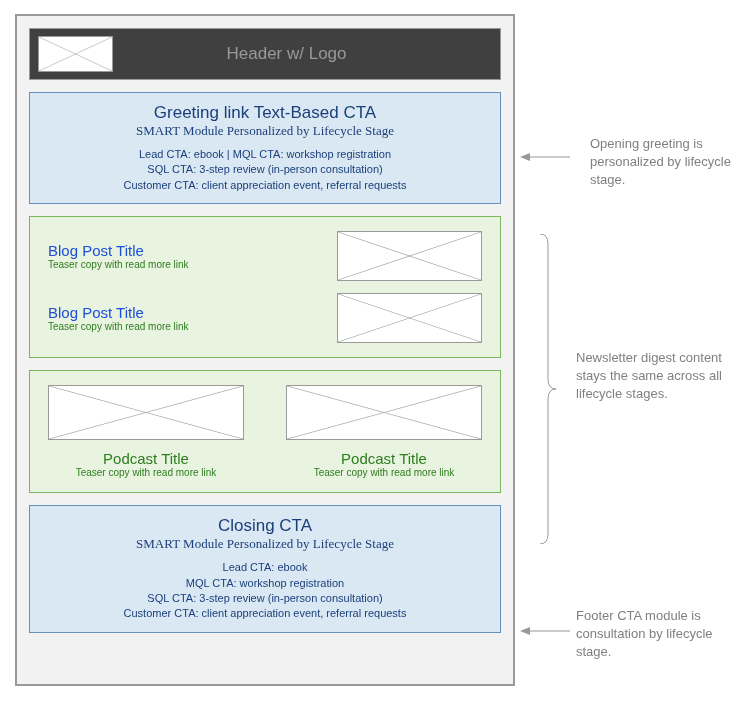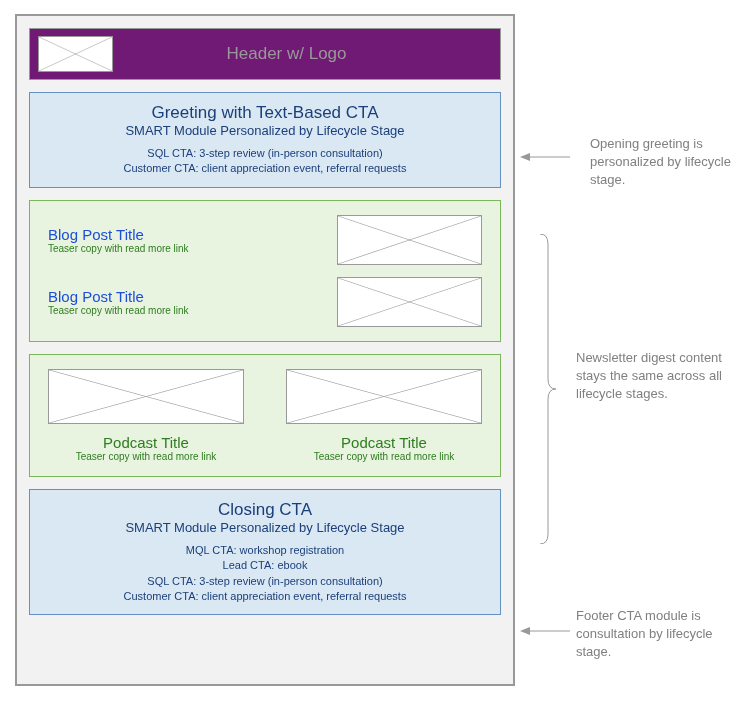--- a/index.html
+++ b/index.html
@@ -1,27 +1,27 @@
 <!DOCTYPE html>
 <html><head>
 <meta charset="utf-8">
 <style>
 * { box-sizing: border-box; margin: 0; padding: 0; }
 body { font-family: Arial, Helvetica, sans-serif; background: #fff; width: 738px; height: 701px; position: relative; }
 .wireframe { position: absolute; left: 15px; top: 14px; width: 500px; height: 672px; border: 2px solid #999; background: #f2f2f2; padding: 12px; }
-.header-box { background: #701a75; border: 1px solid #999; height: 52px; display: flex; align-items: center; margin-bottom: 12px; }
+.header-box { background: #404040; border: 1px solid #999; height: 52px; display: flex; align-items: center; margin-bottom: 12px; }
 .logo-ph { width: 75px; height: 36px; margin-left: 8px; }
 .header-text { flex: 1; text-align: center; color: #999; font-size: 17px; padding-right: 40px; }
 .xbox { border: 1px solid #999; position: relative; background: #fff; }
 .xbox svg { position: absolute; inset: 0; width: 100%; height: 100%; }
 .xbox line { stroke: #999; stroke-width: 1; }
 
 .blue-box { background: #dae8f4; border: 1px solid #6690c0; padding: 10px 16px; text-align: center; margin-bottom: 12px; }
 .blue-title { color: #1b3f7a; font-size: 17px; font-weight: 400; }
-.blue-sub { color: #1b3f7a; font-size: 13px; margin-bottom: 8px; }
+.blue-sub { color: #1b3f7a; font-size: 13px; margin-bottom: 8px; font-family: Liberation Serif, serif; }
 .blue-small { color: #1b3f7a; font-size: 11px; line-height: 1.4; }
 
 .green-box { background: #e8f3e0; border: 1px solid #7ab65a; padding: 14px 18px; margin-bottom: 12px; }
 .blog-row { display: flex; align-items: center; justify-content: space-between; margin-bottom: 12px; }
 .blog-row:last-child { margin-bottom: 0; }
 .blog-text { flex: 1; }
 .blog-title { color: #1d4ed8; font-size: 15px; }
 .blog-teaser { color: #2e7d1f; font-size: 10px; }
 .blog-ph { width: 145px; height: 50px; }
 
@@ -56,22 +56,23 @@
     <div class="xbox logo-ph">
       <svg viewBox="0 0 100 100" preserveAspectRatio="none">
           <line x1="0" y1="0" x2="100" y2="100"></line>
           <line x1="100" y1="0" x2="0" y2="100"></line>
         </svg>
     </div>
     <div class="header-text">Header w/ Logo</div>
   </div>
 
   <div class="blue-box">
-    <div class="blue-title">Greeting with Text-Based CTA</div>
+    <div class="blue-title">Greeting link Text-Based CTA</div>
     <div class="blue-sub">SMART Module Personalized by Lifecycle Stage</div>
+    <div class="blue-small">Lead CTA: ebook  |  MQL CTA: workshop registration</div>
     <div class="blue-small">SQL CTA: 3-step review (in-person consultation)</div>
     <div class="blue-small">Customer CTA: client appreciation event, referral requests</div>
   </div>
 
   <div class="green-box">
     <div class="blog-row">
       <div class="blog-text">
         <div class="blog-title">Blog Post Title</div>
         <div class="blog-teaser">Teaser copy with read more link</div>
       </div>
@@ -117,22 +118,22 @@
         </div>
         <div class="podcast-title">Podcast Title</div>
         <div class="podcast-teaser">Teaser copy with read more link</div>
       </div>
     </div>
   </div>
 
   <div class="blue-box closing-box">
     <div class="blue-title">Closing CTA</div>
     <div class="blue-sub">SMART Module Personalized by Lifecycle Stage</div>
+    <div class="blue-small">Lead CTA: ebook</div>
     <div class="blue-small">MQL CTA: workshop registration</div>
-    <div class="blue-small">Lead CTA: ebook</div>
     <div class="blue-small">SQL CTA: 3-step review (in-person consultation)</div>
     <div class="blue-small">Customer CTA: client appreciation event, referral requests</div>
   </div>
 
 </div>
 
 <div class="arrow" style="left:520px; top:148px;">
   <svg width="50" height="10">
       <line x1="8" y1="5" x2="50" y2="5"></line>
       <polygon points="0,5 10,1 10,9"></polygon>

